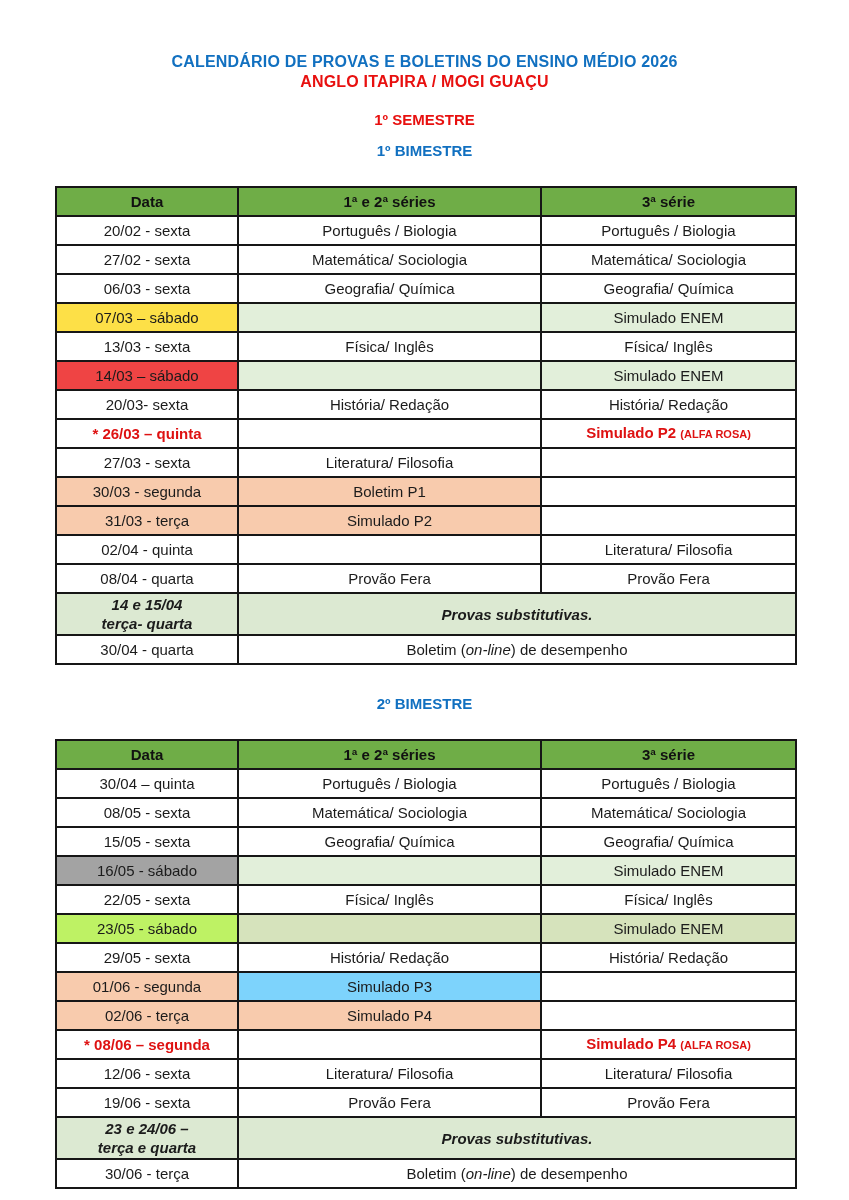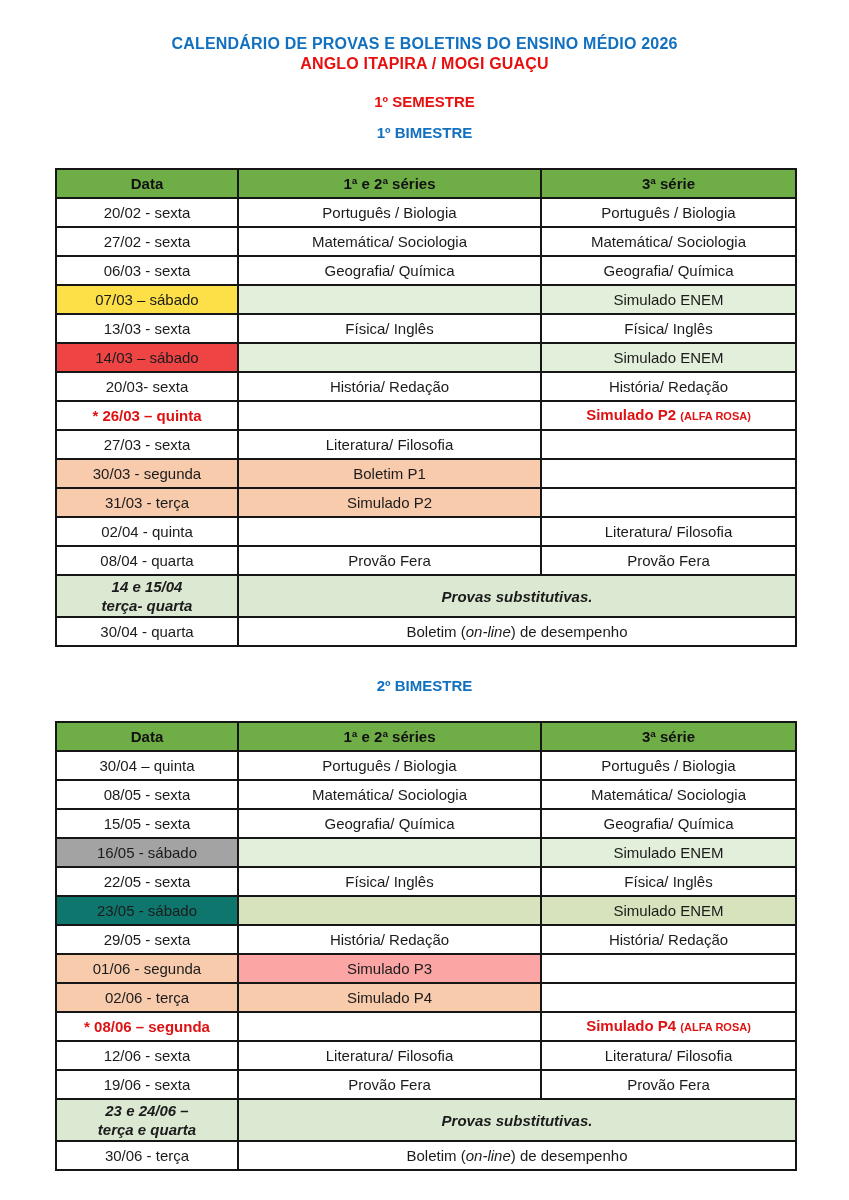--- a/index.html
+++ b/index.html
@@ -18,21 +18,21 @@
     height: 1200px;
     background: #ffffff;
   }
   .doc-title, .doc-subtitle {
     text-align: center;
     font-weight: bold;
     font-size: 16px;
     line-height: 20px;
     letter-spacing: 0.2px;
   }
-  .doc-title { padding-top: 34px; }
+  .doc-title { padding-top: 52px; }
   .heading {
     text-align: center;
     font-weight: bold;
     font-size: 15px;
     line-height: 15px;
   }
   .semester-heading { margin-top: 20px; }
   .bimester-heading { margin-top: 16px; }
   .bimester-heading-2 { margin-top: 31px; }
   table.cal {
@@ -201,32 +201,32 @@
           <td style="background: #a3a3a3;">16/05 - sábado</td>
           <td style="background: rgb(226, 239, 218);"></td>
           <td style="background: rgb(226, 239, 218);">Simulado ENEM</td>
         </tr>
         <tr>
           <td>22/05 - sexta</td>
           <td>Física/ Inglês</td>
           <td>Física/ Inglês</td>
         </tr>
         <tr>
-          <td style="background: #0f766e; margin-left: 20px;">23/05 - sábado</td>
+          <td style="background: #bef264; margin-left: 20px;">23/05 - sábado</td>
           <td style="background: rgb(214, 227, 188);"></td>
           <td style="background: rgb(214, 227, 188);">Simulado ENEM</td>
         </tr>
         <tr>
           <td>29/05 - sexta</td>
           <td>História/ Redação</td>
           <td>História/ Redação</td>
         </tr>
         <tr>
           <td style="background: rgb(248, 203, 173);">01/06 - segunda</td>
-          <td style="background: #fca5a5;">Simulado P3</td>
+          <td style="background: #7dd3fc;">Simulado P3</td>
           <td></td>
         </tr>
         <tr>
           <td style="background: rgb(248, 203, 173);">02/06 - terça</td>
           <td style="background: rgb(248, 203, 173);">Simulado P4</td>
           <td></td>
         </tr>
         <tr>
           <td class="c-red" style="color: rgb(222, 18, 18);">* 08/06 – segunda</td>
           <td></td>

